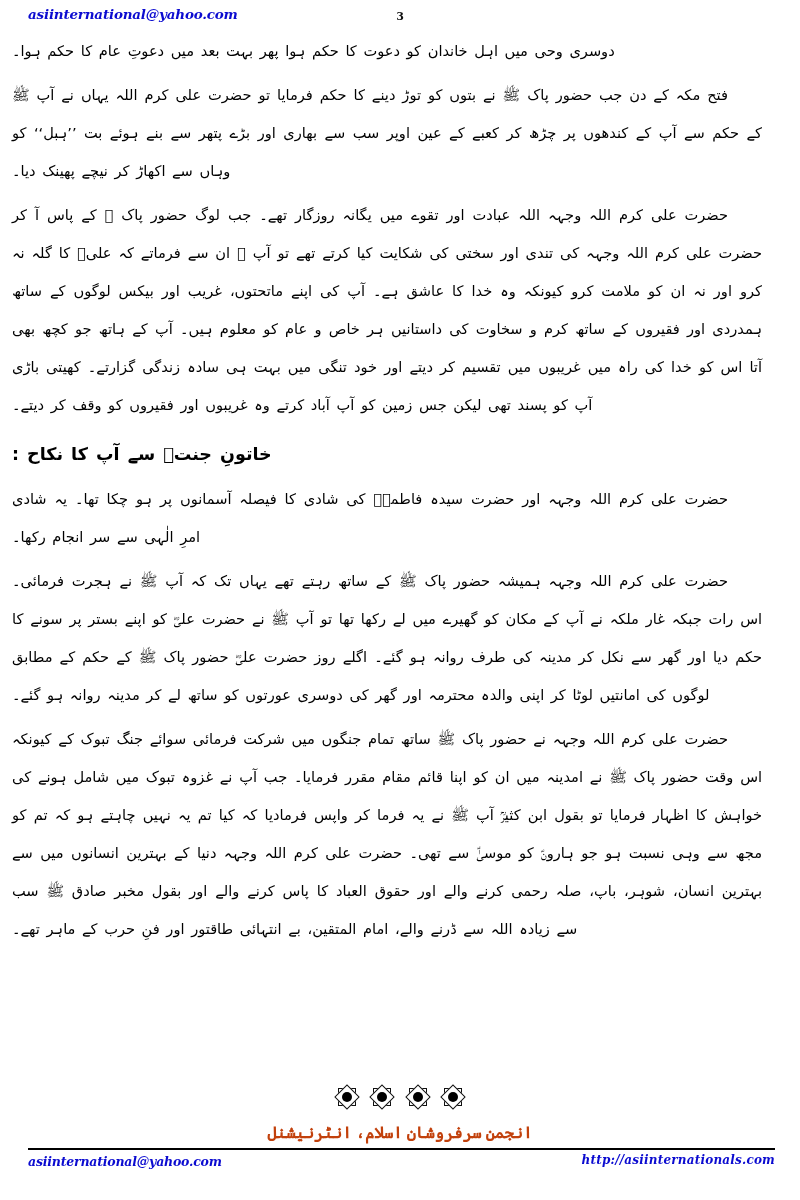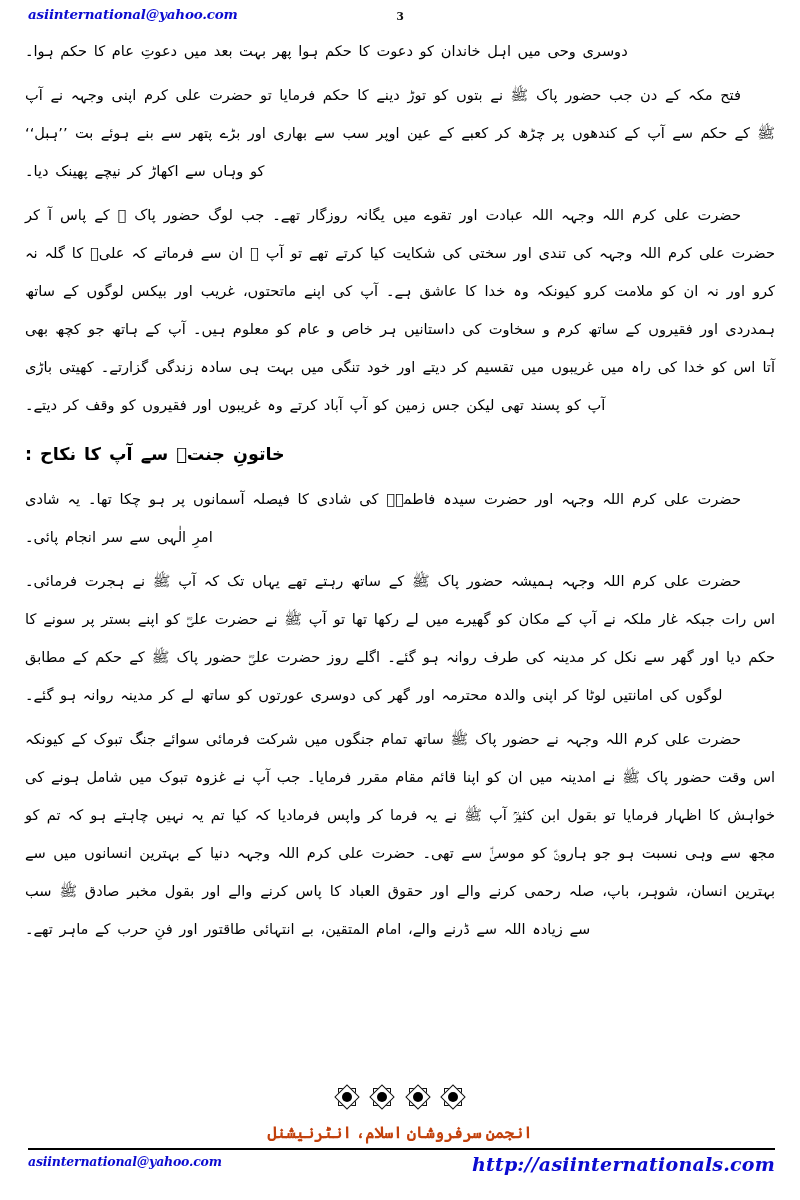--- a/index.html
+++ b/index.html
@@ -56,21 +56,21 @@
     font-size: 11px;
     font-weight: 600;
     color: #111111;
     direction: ltr;
   }
 
   
   .content {
     position: absolute;
     top: 32px;
-    right: 25px;
+    right: 38px;
     width: 750px;
     direction: rtl;
     text-align: justify;
     text-align-last: left;
   }
 
   .para {
     font-family: "DejaVu Sans", sans-serif;
     font-size: 14.6px;
     line-height: 38px;
@@ -197,48 +197,48 @@
     white-space: nowrap;
     letter-spacing: -0.2px;
   }
   .footer-url {
     position: absolute;
     right: 0;
     top: -1px;
     font-family: "DejaVu Serif", serif;
     font-style: italic;
     font-weight: 700;
-    font-size: 19px;
+    font-size: 12px;
     color: #0b0bd0;
     direction: ltr;
     white-space: nowrap;
     letter-spacing: 0.2px;
   }
 </style>
 </head>
 <body>
 
 <div class="page">
 
   <div class="page-header">
     <div class="header-email">asiinternational@yahoo.com</div>
     <div class="header-pageno">3</div>
   </div>
 
   <div class="content">
 
     <p class="para single-line">دوسری وحی میں اہل خاندان کو دعوت کا حکم ہوا پھر بہت بعد میں دعوتِ عام کا حکم ہوا۔</p>
 
-    <p class="para indent">فتح مکہ کے دن جب حضور پاک ﷺ نے بتوں کو توڑ دینے کا حکم فرمایا تو حضرت علی کرم اپنی وجہہ نے آپ ﷺ کے حکم سے آپ کے کندھوں پر چڑھ کر کعبے کے عین اوپر سب سے بھاری اور بڑے پتھر سے بنے ہوئے بت ’’ہبل‘‘ کو وہاں سے اکھاڑ کر نیچے پھینک دیا۔</p>
+    <p class="para indent">فتح مکہ کے دن جب حضور پاک ﷺ نے بتوں کو توڑ دینے کا حکم فرمایا تو حضرت علی کرم اللہ یہاں نے آپ ﷺ کے حکم سے آپ کے کندھوں پر چڑھ کر کعبے کے عین اوپر سب سے بھاری اور بڑے پتھر سے بنے ہوئے بت ’’ہبل‘‘ کو وہاں سے اکھاڑ کر نیچے پھینک دیا۔</p>
 
     <p class="para indent">حضرت علی کرم اللہ وجہہ اللہ عبادت اور تقوے میں یگانہ روزگار تھے۔ جب لوگ حضور پاک ﷺ کے پاس آ کر حضرت علی کرم اللہ وجہہ کی تندی اور سختی کی شکایت کیا کرتے تھے تو آپ ﷺ ان سے فرماتے کہ علیؓ کا گلہ نہ کرو اور نہ ان کو ملامت کرو کیونکہ وہ خدا کا عاشق ہے۔ آپ کی اپنے ماتحتوں، غریب اور بیکس لوگوں کے ساتھ ہمدردی اور فقیروں کے ساتھ کرم و سخاوت کی داستانیں ہر خاص و عام کو معلوم ہیں۔ آپ کے ہاتھ جو کچھ بھی آتا اس کو خدا کی راہ میں غریبوں میں تقسیم کر دیتے اور خود تنگی میں بہت ہی سادہ زندگی گزارتے۔ کھیتی باڑی آپ کو پسند تھی لیکن جس زمین کو آپ آباد کرتے وہ غریبوں اور فقیروں کو وقف کر دیتے۔</p>
 
     <h2 class="section-heading">خاتونِ جنتؓ سے آپ کا نکاح :</h2>
 
-    <p class="para indent">حضرت علی کرم اللہ وجہہ اور حضرت سیدہ فاطمہؓ کی شادی کا فیصلہ آسمانوں پر ہو چکا تھا۔ یہ شادی امرِ الٰہی سے سر انجام پائی۔</p>
+    <p class="para indent">حضرت علی کرم اللہ وجہہ اور حضرت سیدہ فاطمہؓ کی شادی کا فیصلہ آسمانوں پر ہو چکا تھا۔ یہ شادی امرِ الٰہی سے سر انجام رکھا۔</p>
 
 
     <p class="para indent">حضرت علی کرم اللہ وجہہ ہمیشہ حضور پاک ﷺ کے ساتھ رہتے تھے یہاں تک کہ آپ ﷺ نے ہجرت فرمائی۔ اس رات جبکہ غار ملکہ نے آپ کے مکان کو گھیرے میں لے رکھا تھا تو آپ ﷺ نے حضرت علیؓ کو اپنے بستر پر سونے کا حکم دیا اور گھر سے نکل کر مدینہ کی طرف روانہ ہو گئے۔ اگلے روز حضرت علیؓ حضور پاک ﷺ کے حکم کے مطابق لوگوں کی امانتیں لوٹا کر اپنی والدہ محترمہ اور گھر کی دوسری عورتوں کو ساتھ لے کر مدینہ روانہ ہو گئے۔</p>
 
     <p class="para indent">حضرت علی کرم اللہ وجہہ نے حضور پاک ﷺ ساتھ تمام جنگوں میں شرکت فرمائی سوائے جنگ تبوک کے کیونکہ اس وقت حضور پاک ﷺ نے امدینہ میں ان کو اپنا قائم مقام مقرر فرمایا۔ جب آپ نے غزوہ تبوک میں شامل ہونے کی خواہش کا اظہار فرمایا تو بقول ابن کثیرؒ آپ ﷺ نے یہ فرما کر واپس فرمادیا کہ کیا تم یہ نہیں چاہتے ہو کہ تم کو مجھ سے وہی نسبت ہو جو ہارونؑ کو موسیٰؑ سے تھی۔ حضرت علی کرم اللہ وجہہ دنیا کے بہترین انسانوں میں سے بہترین انسان، شوہر، باپ، صلہ رحمی کرنے والے اور حقوق العباد کا پاس کرنے والے اور بقول مخبر صادق ﷺ سب سے زیادہ اللہ سے ڈرنے والے، امام المتقین، بے انتہائی طاقتور اور فنِ حرب کے ماہر تھے۔</p>
   </div>
 
   <div class="ornament-row">
     <span class="ornament-star"><i></i></span>
     <span class="ornament-star"><i></i></span>

